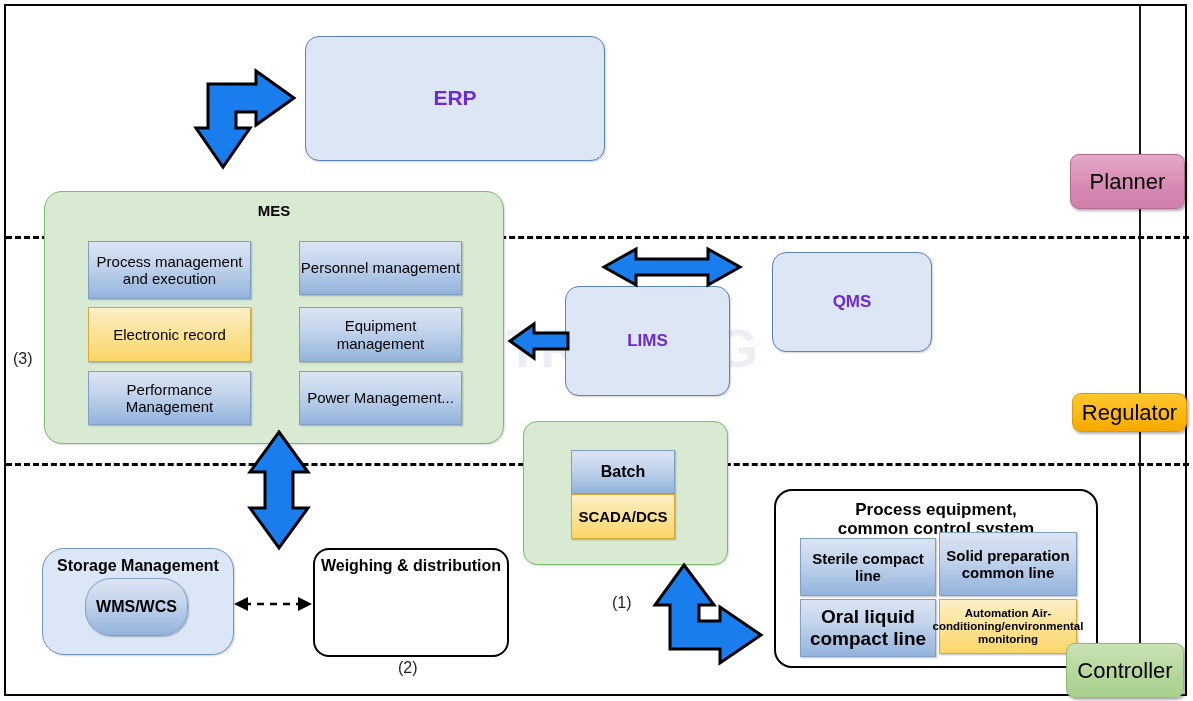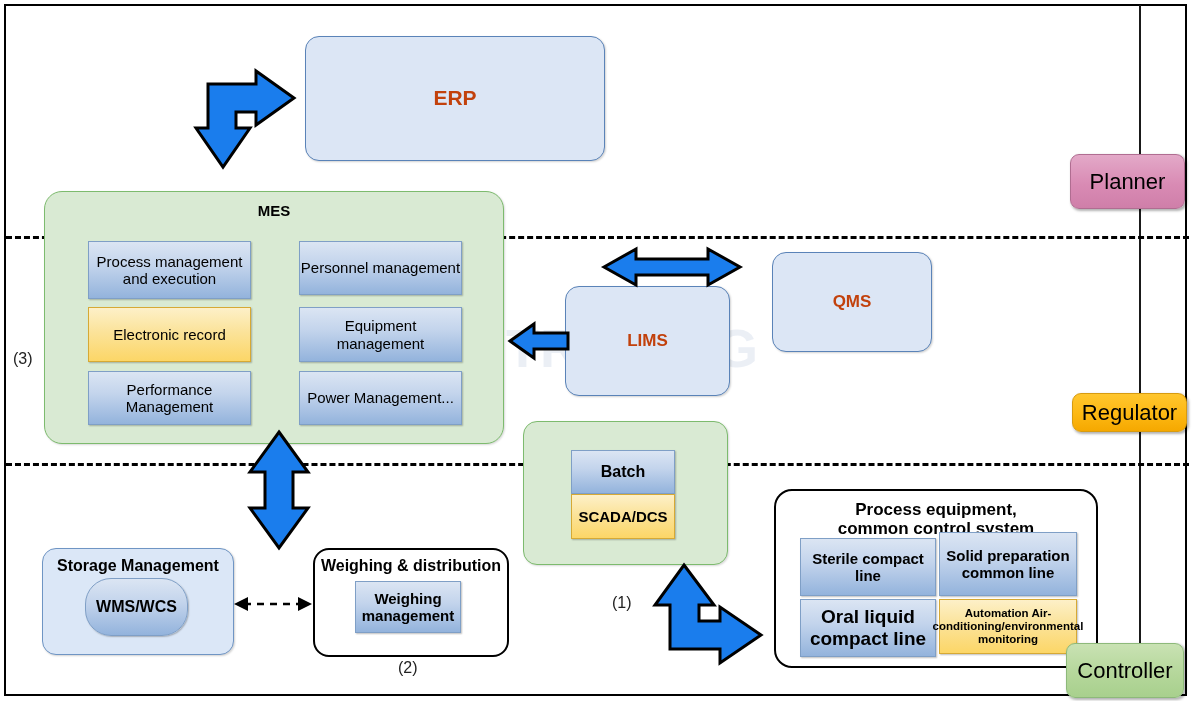--- a/index.html
+++ b/index.html
@@ -12,42 +12,42 @@
     border:2px solid #000;box-sizing:border-box;}
   .frame-vline{position:absolute;left:1139px;top:5px;width:0;height:690px;
     border-left:2px solid #1a1a1a;}
   .dash-h{position:absolute;height:0;border-top:3px dashed #000;}
 
   
   .box{position:absolute;box-sizing:border-box;display:flex;align-items:center;
        justify-content:center;text-align:center;line-height:1.15;}
 
   .bigblue{background:#dce6f5;border:1.5px solid #5a83b8;border-radius:14px;
-    color:#c2410c;font-weight:bold;font-size:21px;
+    color:#6d28d9;font-weight:bold;font-size:21px;
     box-shadow:1px 1px 2px rgba(0,0,0,.18);}
 
   .mes-group{background:#d9ead3;border:1.5px solid #7dbb6e;border-radius:18px;
     box-shadow:1px 1px 2px rgba(0,0,0,.15);}
   .green-group{background:#d9ead3;border:1.5px solid #7dbb6e;border-radius:14px;
     box-shadow:1px 1px 2px rgba(0,0,0,.15);}
 
   .grp-title{position:absolute;width:100%;text-align:center;font-weight:bold;
     font-size:15px;color:#000;}
 
   .subblue{background:linear-gradient(to bottom,#dbe5f3 0%,#c3d4ec 42%,#93b3dc 100%);
     border:1px solid #7f9fc6;color:#000;font-size:15px;
     box-shadow:1px 1px 1.5px rgba(0,0,0,.25);}
   .subyellow{background:linear-gradient(to bottom,#fdf0c8 0%,#fbe39a 45%,#fcd667 100%);
     border:1px solid #d6a935;color:#000;font-size:15px;
     box-shadow:1px 1px 1.5px rgba(0,0,0,.25);}
 
   .strongtext{font-weight:bold;}
 
   
-  .storage-box{background:#dbe7f7;border:1.5px solid #6f95c4;border-radius:14px;
+  .storage-box{background:#dbe7f7;border:1.5px solid #6f95c4;border-radius:22px;
     box-shadow:1px 1px 2px rgba(0,0,0,.18);}
   .weigh-box{background:#ffffff;border:2.5px solid #000;border-radius:16px;}
 
   .proc-box{background:#ffffff;border:2.5px solid #000;border-radius:18px;}
 
   
   .badge{position:absolute;box-sizing:border-box;display:flex;align-items:center;
     justify-content:center;border-radius:9px;font-size:22px;color:#000;
     box-shadow:1.5px 1.5px 2.5px rgba(0,0,0,.3);}
   .badge-pink{background:linear-gradient(to bottom,#e3a9c8 0%,#d98bb4 55%,#cf7fa9 100%);
@@ -155,23 +155,20 @@
   <div class="storage-box" style="position:absolute;left:42px;top:548px;width:190px;height:105px;">
     <div class="grp-title strongtext" style="top:8px;font-size:16px;">Storage Management</div>
   </div>
   <div class="box subblue strongtext" style="left:85px;top:578px;width:103px;height:58px;font-size:16px;border-radius:26px;">
     <span>WMS/WCS</span>
   </div>
 
   <div class="weigh-box" style="position:absolute;left:313px;top:548px;width:192px;height:105px;">
     <div class="grp-title strongtext" style="top:7px;font-size:16px;">Weighing &amp; distribution</div>
   </div>
-  <div class="box subblue strongtext" style="left:355px;top:581px;width:106px;height:52px;font-size:15px;">
-    <span>Weighing management</span>
-  </div>
 
   <svg class="arrow" style="left:232px;top:592px;" width="82" height="24" viewBox="0 0 82 24">
     <line class="dashline" x1="12" y1="12" x2="70" y2="12"></line>
     <polygon points="2,12 16,5 16,19" fill="#000"></polygon>
     <polygon points="80,12 66,5 66,19" fill="#000"></polygon>
   </svg>
 
   <div class="proc-box" style="position:absolute;left:774px;top:489px;width:320px;height:175px;">
     <div class="grp-title strongtext" style="top:9px;font-size:17px;">Process equipment,</div>
     <div class="grp-title strongtext" style="top:28px;font-size:17px;">common control system</div>

